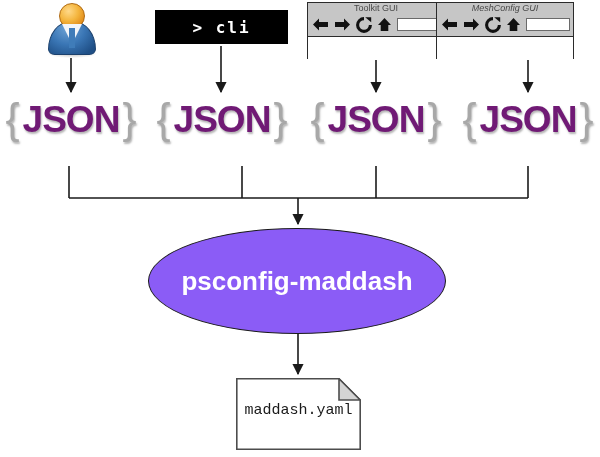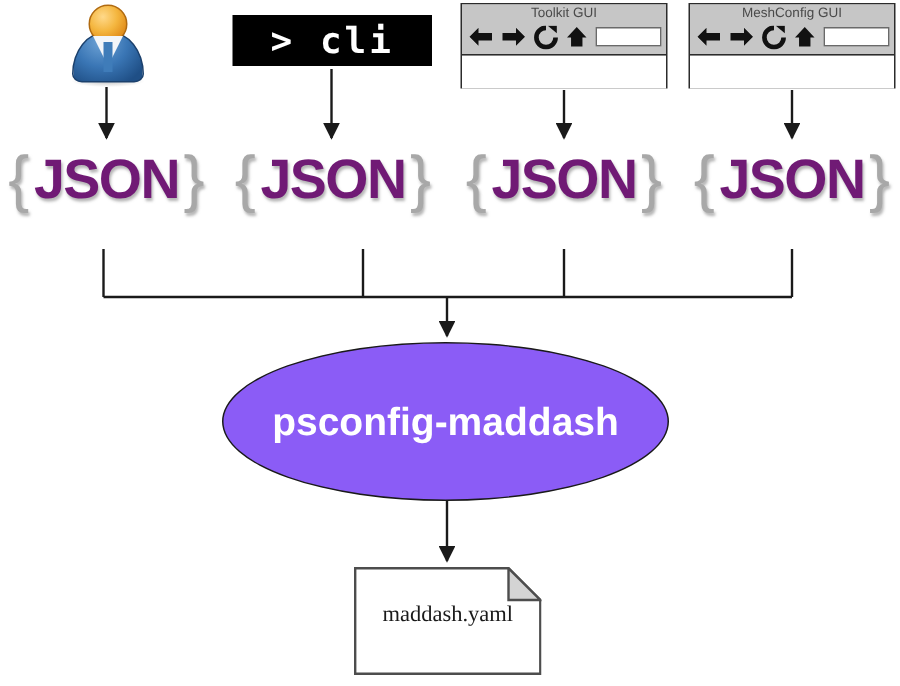--- a/index.html
+++ b/index.html
@@ -71,39 +71,39 @@
   }
 
   
   .cli {
     left: 155px; top: 10px;
     width: 133px; height: 34px;
     background: #000000;
     color: #ffffff;
     font-family: "DejaVu Sans Mono", "Liberation Mono", monospace;
     font-weight: bold;
-    font-size: 24px;
+    font-size: 16px;
     letter-spacing: 2px;
     display: flex;
     align-items: center;
     justify-content: center;
     box-sizing: border-box;
     text-align: center;
   }
 
   
   .browser {
     top: 2px;
     width: 138px; height: 57px;
     background: #ffffff;
     border: 1px solid #2b2b2b;
     box-sizing: border-box;
   }
   .browser.b1 { left: 307px; }
-  .browser.b2 { left: 459px; }
+  .browser.b2 { left: 436px; font-style: italic; }
   .browser .chrome {
     position: relative;
     height: 34px;
     background: #c6c6c6;
     border-bottom: 1px solid #2b2b2b;
     box-sizing: border-box;
   }
   .browser .title {
     position: absolute;
     left: 0; right: 0; top: 0px;
@@ -186,21 +186,21 @@
   .docnode {
     left: 236px; top: 378px;
     width: 125px; height: 72px;
   }
   .docnode .label {
     position: absolute;
     left: 0; right: 0; top: 24px;
     text-align: center;
     font-size: 15px;
     color: #1a1a1a;
-    font-family: Liberation Serif, serif;
+    font-family: Liberation Mono, monospace;
   }
 </style>
 </head>
 <body>
 
 <div id="canvas">
 
   <svg id="wires" width="600" height="457">
     <defs>
       <marker id="ah" viewBox="0 0 10 10" refX="9" refY="5" markerWidth="7" markerHeight="7" orient="auto-start-reverse">

